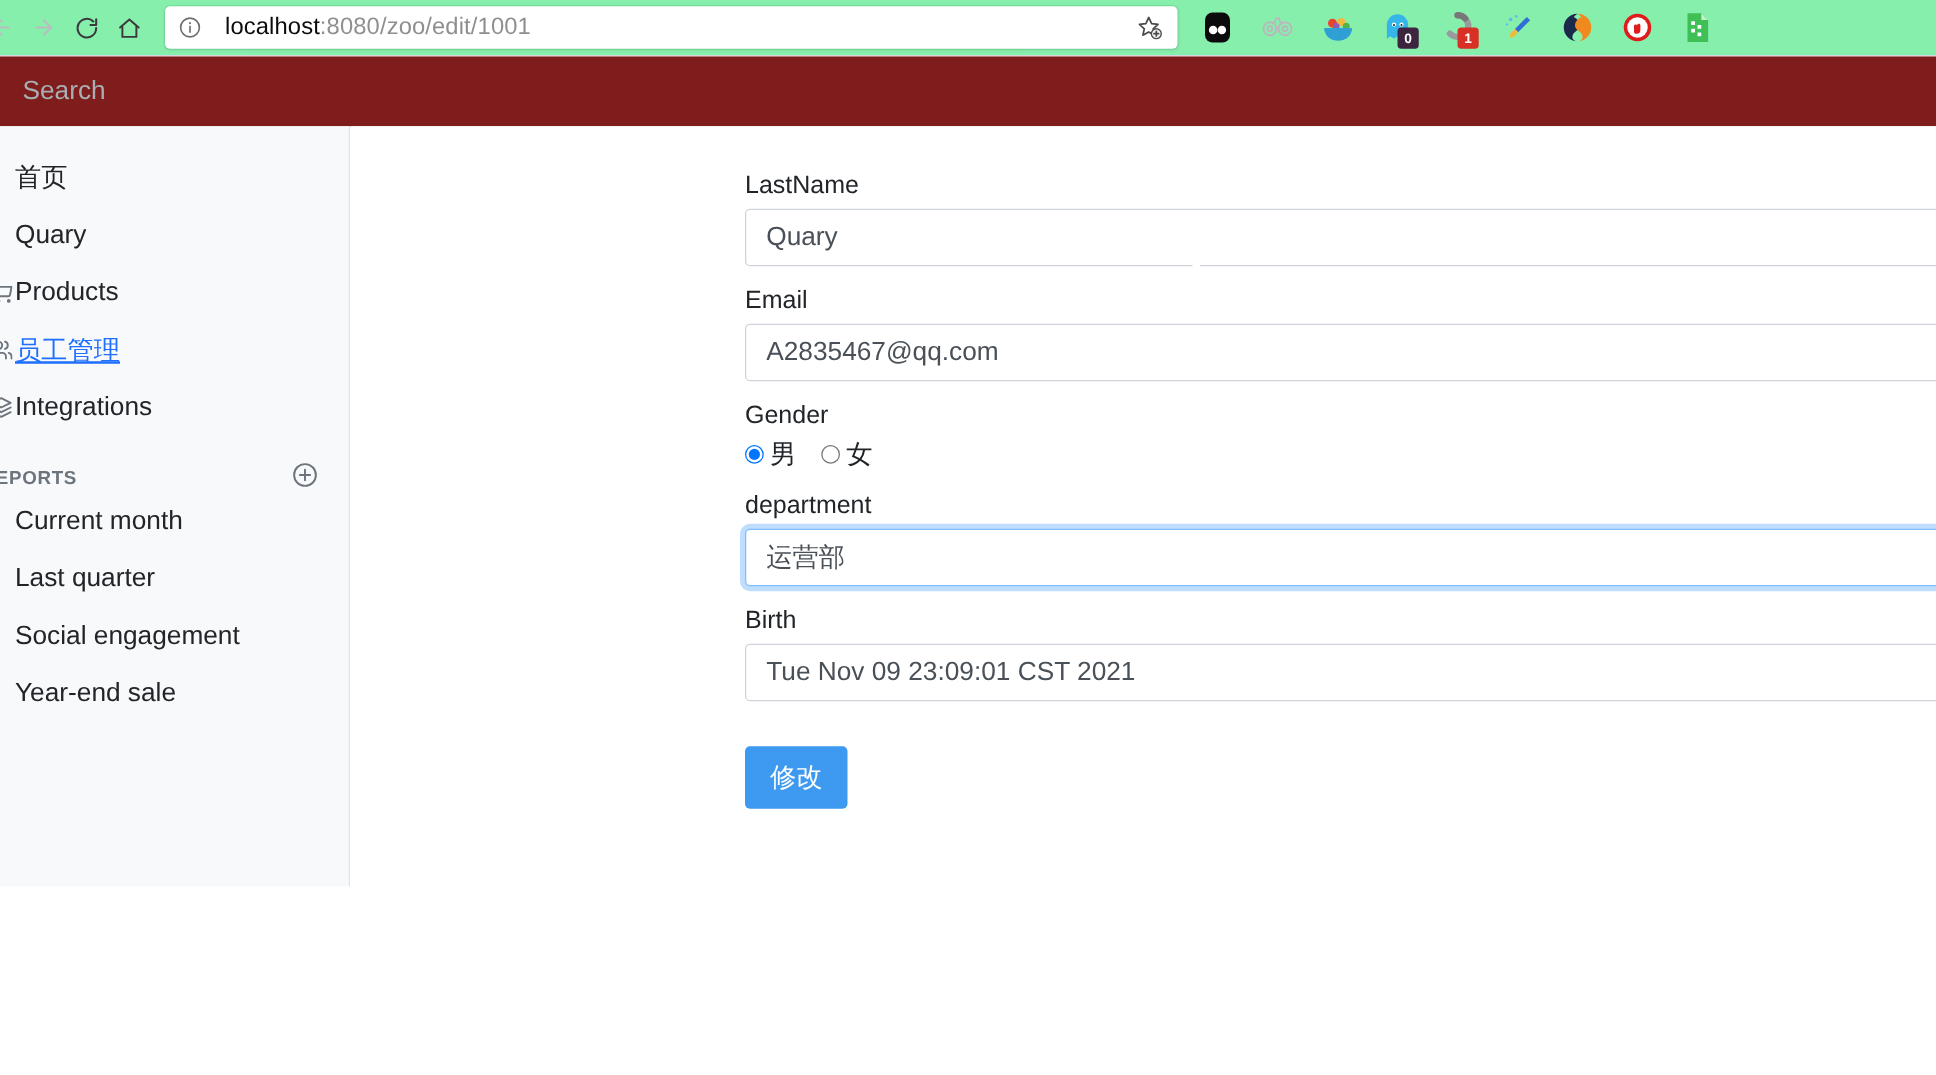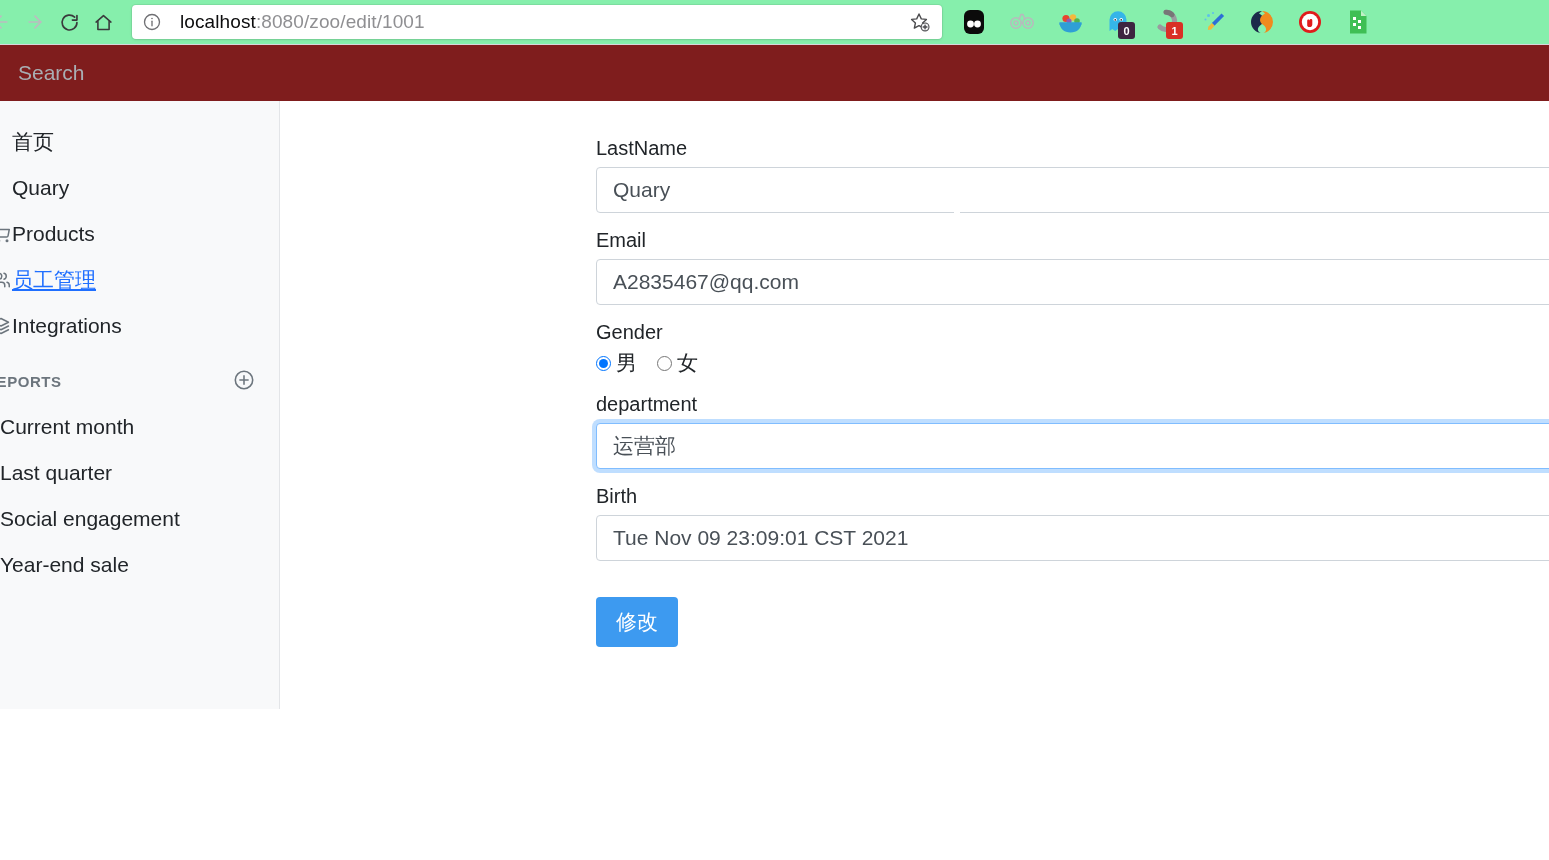--- a/index.html
+++ b/index.html
@@ -143,22 +143,22 @@
     padding: 20px 24px 10px 0px;
     color: #6c757d;
     font-size: 15px;
     letter-spacing: .55px;
     font-weight: 600;
   }
   #saved-reports-head .srh-title { margin-left: -52px; }
 
   .report-item {
     height: 46px;
-    display: flex; align-items: center;
-    padding-left: 0;
+    display: flex; 
+    padding-left: 12px;
     font-size: 21px;
     color: #212529;
     white-space: nowrap;
   }
 
   
   #content {
     position: absolute;
     left: 281px; top: 56px;
     width: 1268px; height: 759px;

